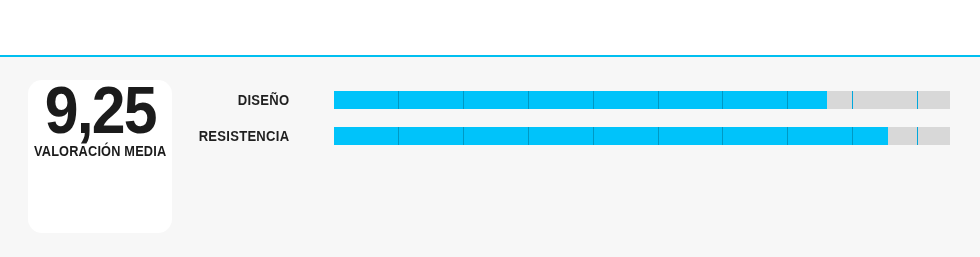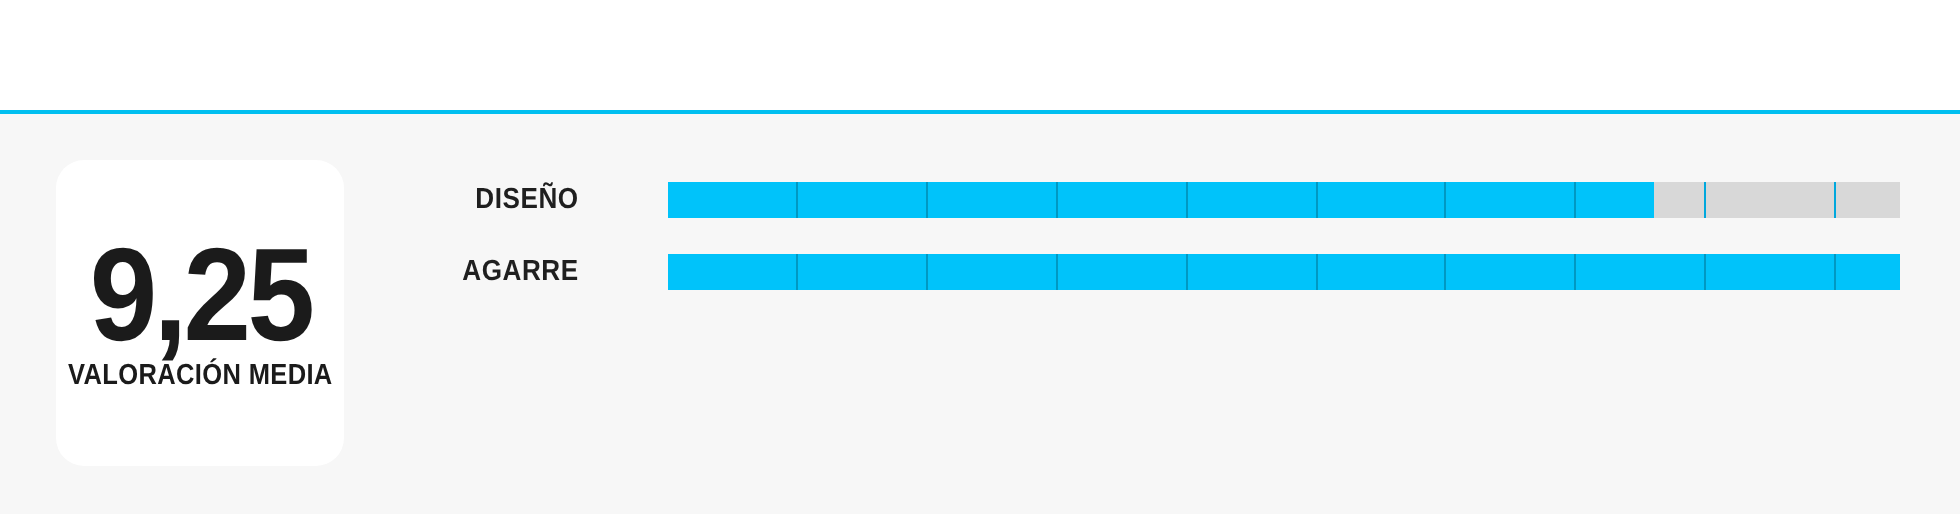--- a/index.html
+++ b/index.html
@@ -43,21 +43,21 @@
   
   .score-card {
     position: absolute;
     left: 28px; top: 80px;
     width: 144px; height: 153px;
     background: #ffffff;
     border-radius: 14px;
     display: flex;
     flex-direction: column;
     align-items: center;
-    justify-content: center;
+    justify-content: flex-start;
   }
   .score-value {
     font-family: "Liberation Sans Narrow", "Liberation Sans", sans-serif;
     font-weight: 700;
     font-size: 66px;
     line-height: 0.92;
     letter-spacing: -2px;
     color: #1b1b1b;
     transform: scaleX(0.92);
     transform-origin: center;
@@ -149,29 +149,29 @@
           <div class="tick" style="left: 194.4px;"></div>
           <div class="tick" style="left: 259.2px;"></div>
           <div class="tick" style="left: 324px;"></div>
           <div class="tick" style="left: 388.8px;"></div>
           <div class="tick" style="left: 453.6px;"></div>
           <div class="tick on-gray" style="left: 518.4px;"></div>
           <div class="tick on-gray" style="left: 583.2px;"></div>
         </div>
       </div>
       <div class="rating-row">
-        <div class="rating-label">AGARRE</div>
+        <div class="rating-label">RESISTENCIA</div>
         <div class="rating-track">
-          <div class="rating-fill" style="width: 100%;"></div>
+          <div class="rating-fill" style="width: 90%;"></div>
           <div class="tick" style="left: 64.8px;"></div>
           <div class="tick" style="left: 129.6px;"></div>
           <div class="tick" style="left: 194.4px;"></div>
           <div class="tick" style="left: 259.2px;"></div>
           <div class="tick" style="left: 324px;"></div>
           <div class="tick" style="left: 388.8px;"></div>
           <div class="tick" style="left: 453.6px;"></div>
           <div class="tick" style="left: 518.4px;"></div>
-          <div class="tick" style="left: 583.2px;"></div>
+          <div class="tick on-gray" style="left: 583.2px;"></div>
         </div>
       </div>
     </div>
 
 </div>
 
 </body></html>

